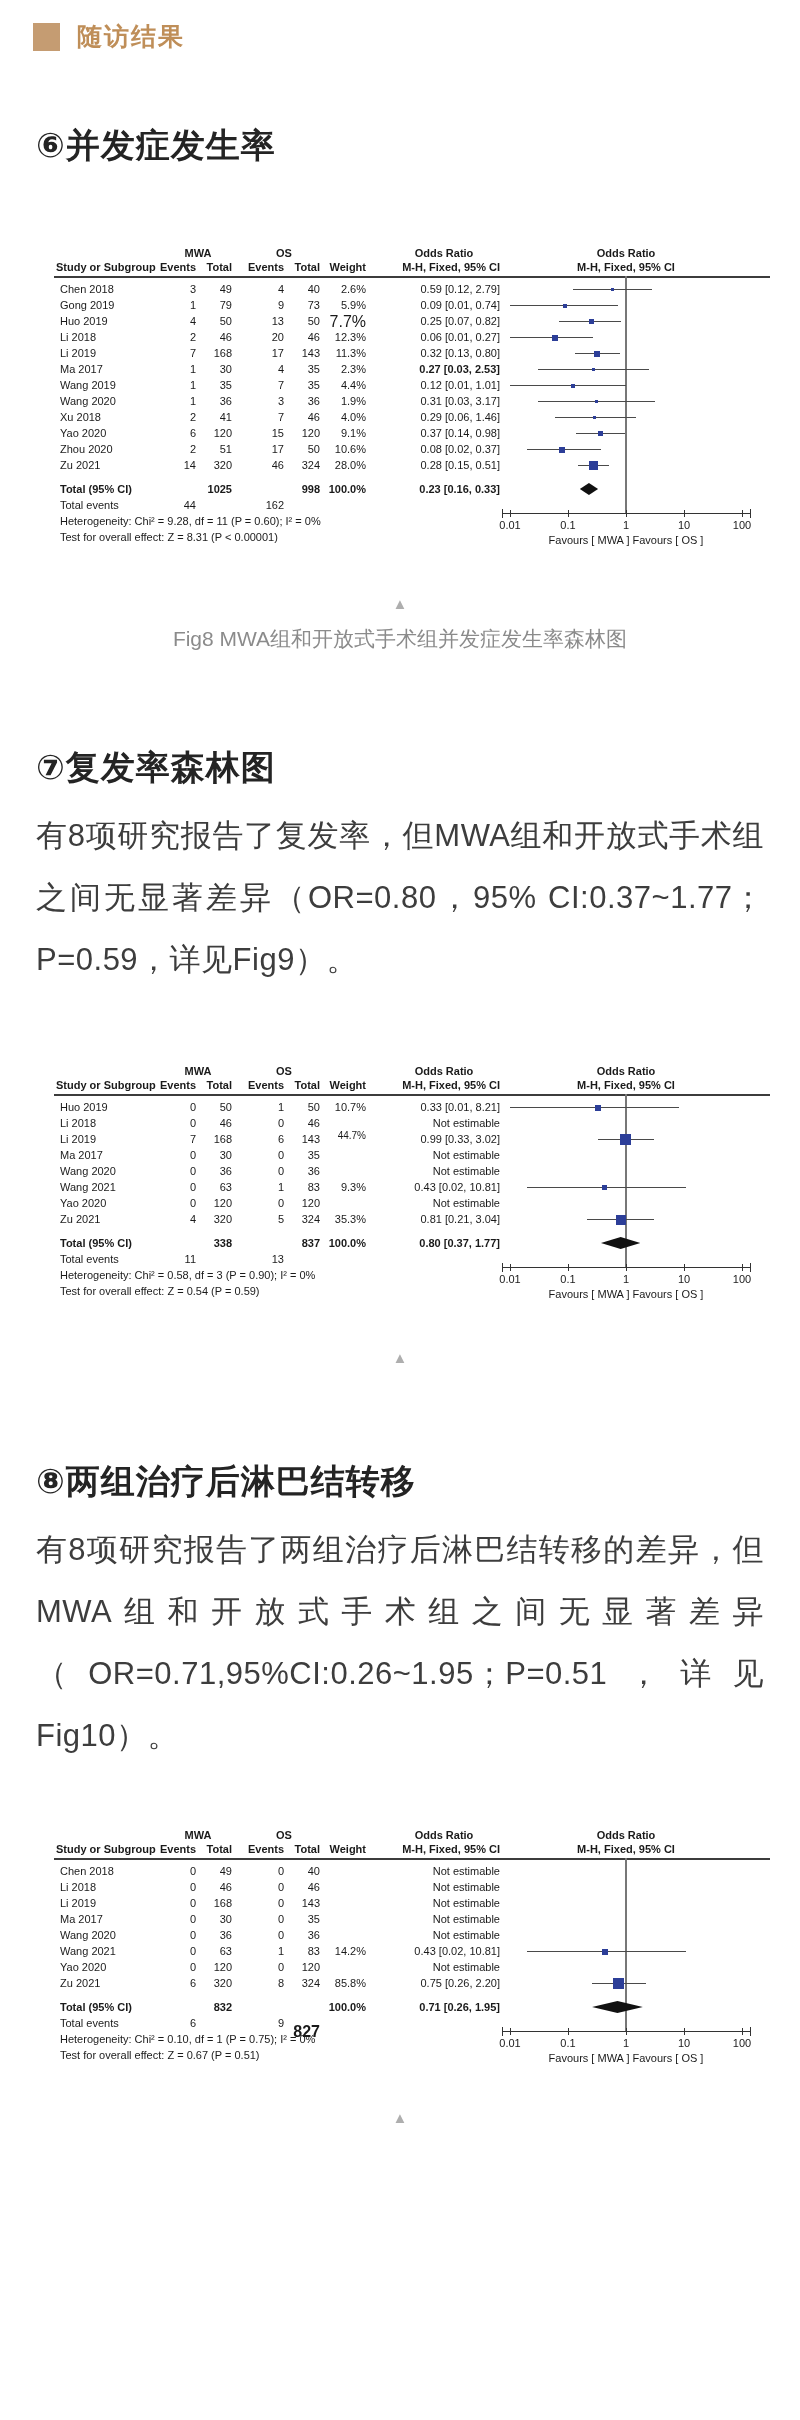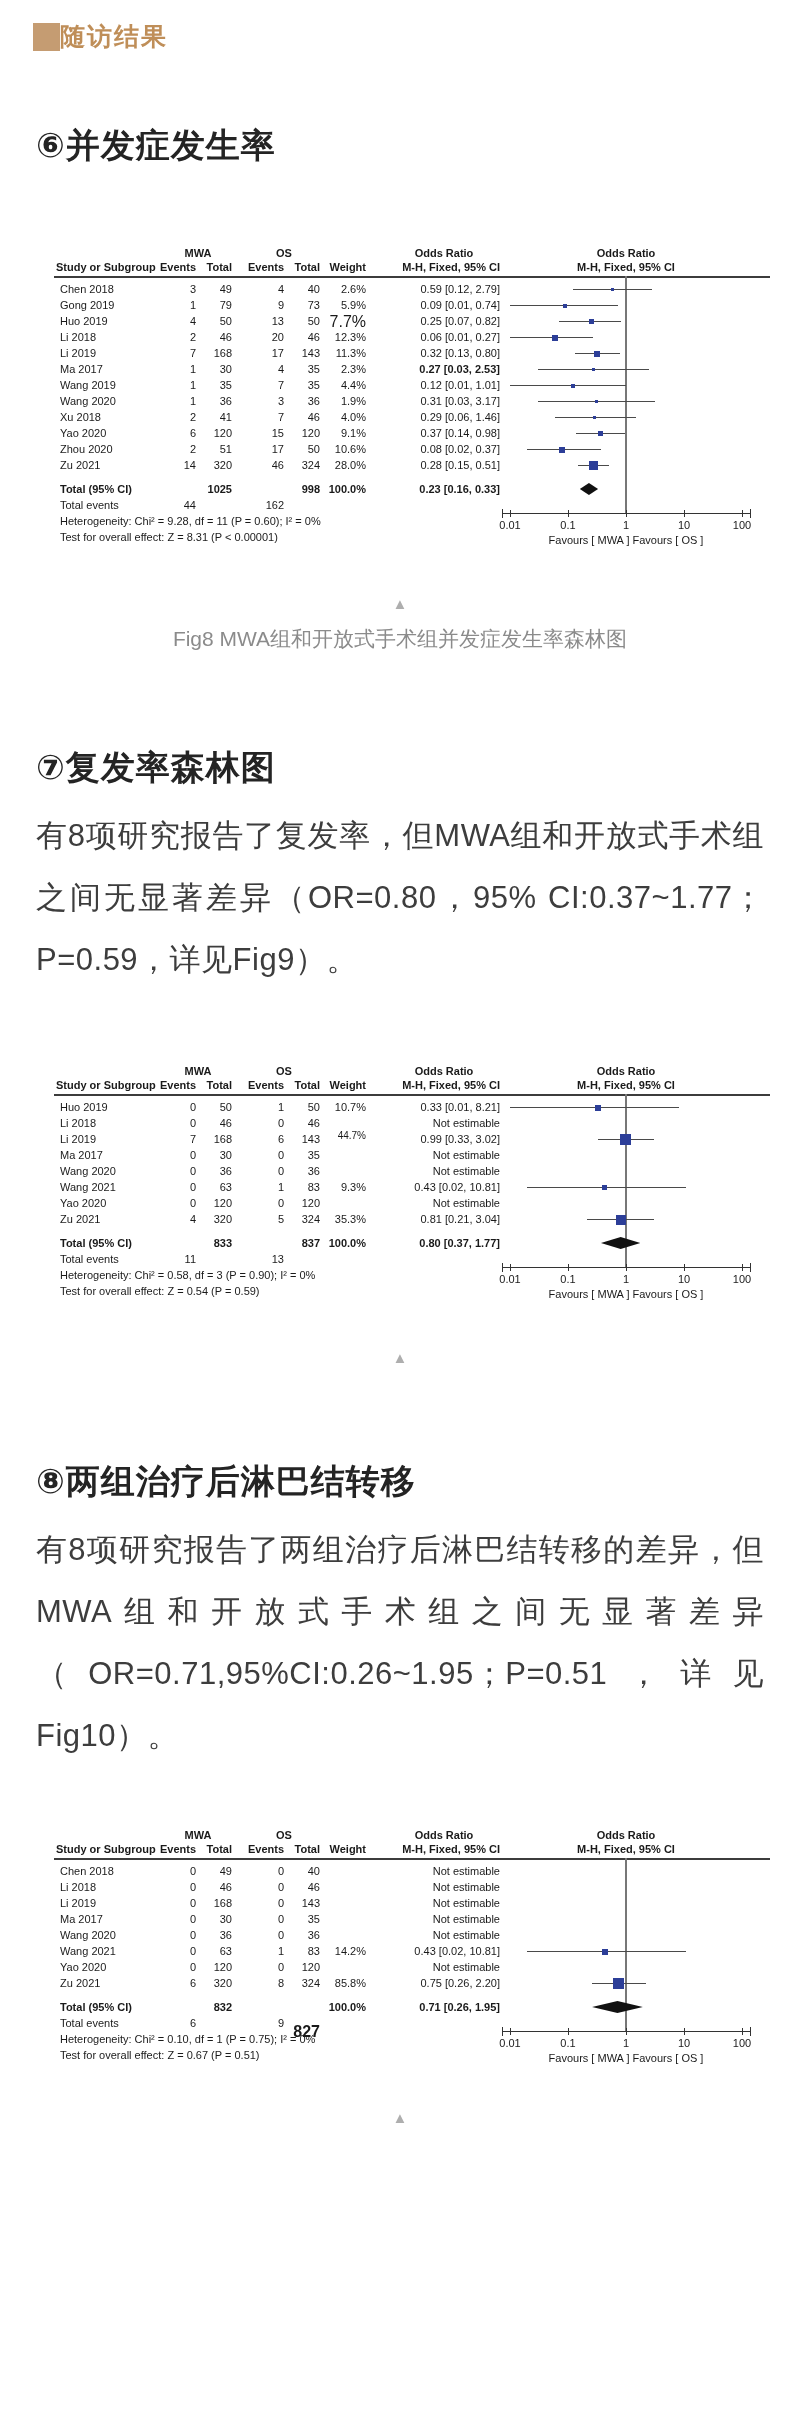--- a/index.html
+++ b/index.html
@@ -1,21 +1,21 @@
 <!DOCTYPE html>
 <html><head>
 <meta charset="utf-8">
 <style>
   html,body{margin:0;padding:0;}
   body{width:800px;height:2420px;overflow:hidden;background:#ffffff;
        font-family:"Liberation Sans","DejaVu Sans",sans-serif;}
   .page{width:800px;position:relative;}
   .hdr{display:flex;align-items:center;padding:20px 0 0 33px;}
   .sq{width:27px;height:28px;background:#c59c72;flex:0 0 auto;}
-  .ttl{font-size:25px;font-weight:bold;color:#bf8e58;letter-spacing:2px;}
+  .ttl{margin-left:17px;font-size:25px;font-weight:bold;color:#bf8e58;letter-spacing:2px;}
   h2.sec{margin:70px 36px 0;font-size:34px;font-weight:bold;color:#242424;letter-spacing:1px;}
   h2.sec.mt2{margin-top:92px;}
   p.body{margin:14px 36px 0;font-size:31px;line-height:62px;color:#3d3d3d;
          text-align:justify;letter-spacing:0.5px;}
   .fig{width:740px;margin:78px auto 0;position:relative;}
   .fig.f9{margin-top:74px;}
   .fig.f10{margin-top:62px;}
   .tri{margin:44px 0 0;text-align:center;color:#aeaeae;font-size:15px;line-height:18px;}
   .tri.t3{margin-top:40px;}
   .cap{margin:12px 36px 0;text-align:center;font-size:21px;color:#8b8b8b;}
@@ -257,21 +257,21 @@
         <div style="position: absolute; top: 148px; font-size: 11px; line-height: 13px; white-space: nowrap; color: rgb(26, 26, 26); font-weight: normal; left: 30px;">Zu 2021</div>
         <div style="position: absolute; top: 148px; font-size: 11px; line-height: 13px; white-space: nowrap; color: rgb(26, 26, 26); font-weight: normal; right: 574px;">4</div>
         <div style="position: absolute; top: 148px; font-size: 11px; line-height: 13px; white-space: nowrap; color: rgb(26, 26, 26); font-weight: normal; right: 538px;">320</div>
         <div style="position: absolute; top: 148px; font-size: 11px; line-height: 13px; white-space: nowrap; color: rgb(26, 26, 26); font-weight: normal; right: 486px;">5</div>
         <div style="position: absolute; top: 148px; font-size: 11px; line-height: 13px; white-space: nowrap; color: rgb(26, 26, 26); font-weight: normal; right: 450px;">324</div>
         <div style="position: absolute; top: 148px; font-size: 11px; line-height: 13px; white-space: nowrap; color: rgb(26, 26, 26); font-weight: normal; right: 404px;">35.3%</div>
         <div style="position: absolute; top: 148px; font-size: 11px; line-height: 13px; white-space: nowrap; color: rgb(26, 26, 26); font-weight: normal; right: 270px;">0.81 [0.21, 3.04]</div>
         <div style="position: absolute; left: 556.689px; top: 154px; width: 67.3179px; height: 1px; background: rgb(74, 74, 74);"></div>
         <div style="position: absolute; left: 585.692px; top: 149.5px; width: 10px; height: 10px; background: rgb(44, 62, 152);"></div>
         <div style="position: absolute; top: 172px; font-size: 11px; line-height: 13px; white-space: nowrap; color: rgb(26, 26, 26); font-weight: bold; left: 30px;">Total (95% CI)</div>
-        <div style="position: absolute; top: 172px; font-size: 11px; line-height: 13px; white-space: nowrap; color: rgb(26, 26, 26); font-weight: bold; right: 538px;">833</div>
+        <div style="position: absolute; top: 172px; font-size: 11px; line-height: 13px; white-space: nowrap; color: rgb(26, 26, 26); font-weight: bold; right: 538px;">338</div>
         <div style="position: absolute; top: 172px; font-size: 11px; line-height: 13px; white-space: nowrap; color: rgb(26, 26, 26); font-weight: bold; right: 450px;">837</div>
         <div style="position: absolute; top: 172px; font-size: 11px; line-height: 13px; white-space: nowrap; color: rgb(26, 26, 26); font-weight: bold; right: 404px;">100.0%</div>
         <div style="position: absolute; top: 172px; font-size: 11px; line-height: 13px; white-space: nowrap; color: rgb(26, 26, 26); font-weight: bold; right: 270px;">0.80 [0.37, 1.77]</div>
         <div style="position: absolute; left: 570.956px; top: 172px; width: 39.4267px; height: 12px; background: rgb(17, 17, 17); clip-path: polygon(0px 50%, 50% 0px, 100% 50%, 50% 100%);"></div>
         <div style="position: absolute; top: 188px; font-size: 11px; line-height: 13px; white-space: nowrap; color: rgb(26, 26, 26); font-weight: normal; left: 30px;">Total events</div>
         <div style="position: absolute; top: 188px; font-size: 11px; line-height: 13px; white-space: nowrap; color: rgb(26, 26, 26); font-weight: normal; right: 574px;">11</div>
         <div style="position: absolute; top: 188px; font-size: 11px; line-height: 13px; white-space: nowrap; color: rgb(26, 26, 26); font-weight: normal; right: 486px;">13</div>
         <div style="position: absolute; top: 204px; font-size: 11px; line-height: 13px; white-space: nowrap; color: rgb(26, 26, 26); font-weight: normal; left: 30px;">Heterogeneity: Chi² = 0.58, df = 3 (P = 0.90); I² = 0%</div>
         <div style="position: absolute; top: 220px; font-size: 11px; line-height: 13px; white-space: nowrap; color: rgb(26, 26, 26); font-weight: normal; left: 30px;">Test for overall effect: Z = 0.54 (P = 0.59)</div>
         <div style="position: absolute; left: 472px; top: 202px; width: 248px; height: 1px; background: rgb(51, 51, 51);"></div>

